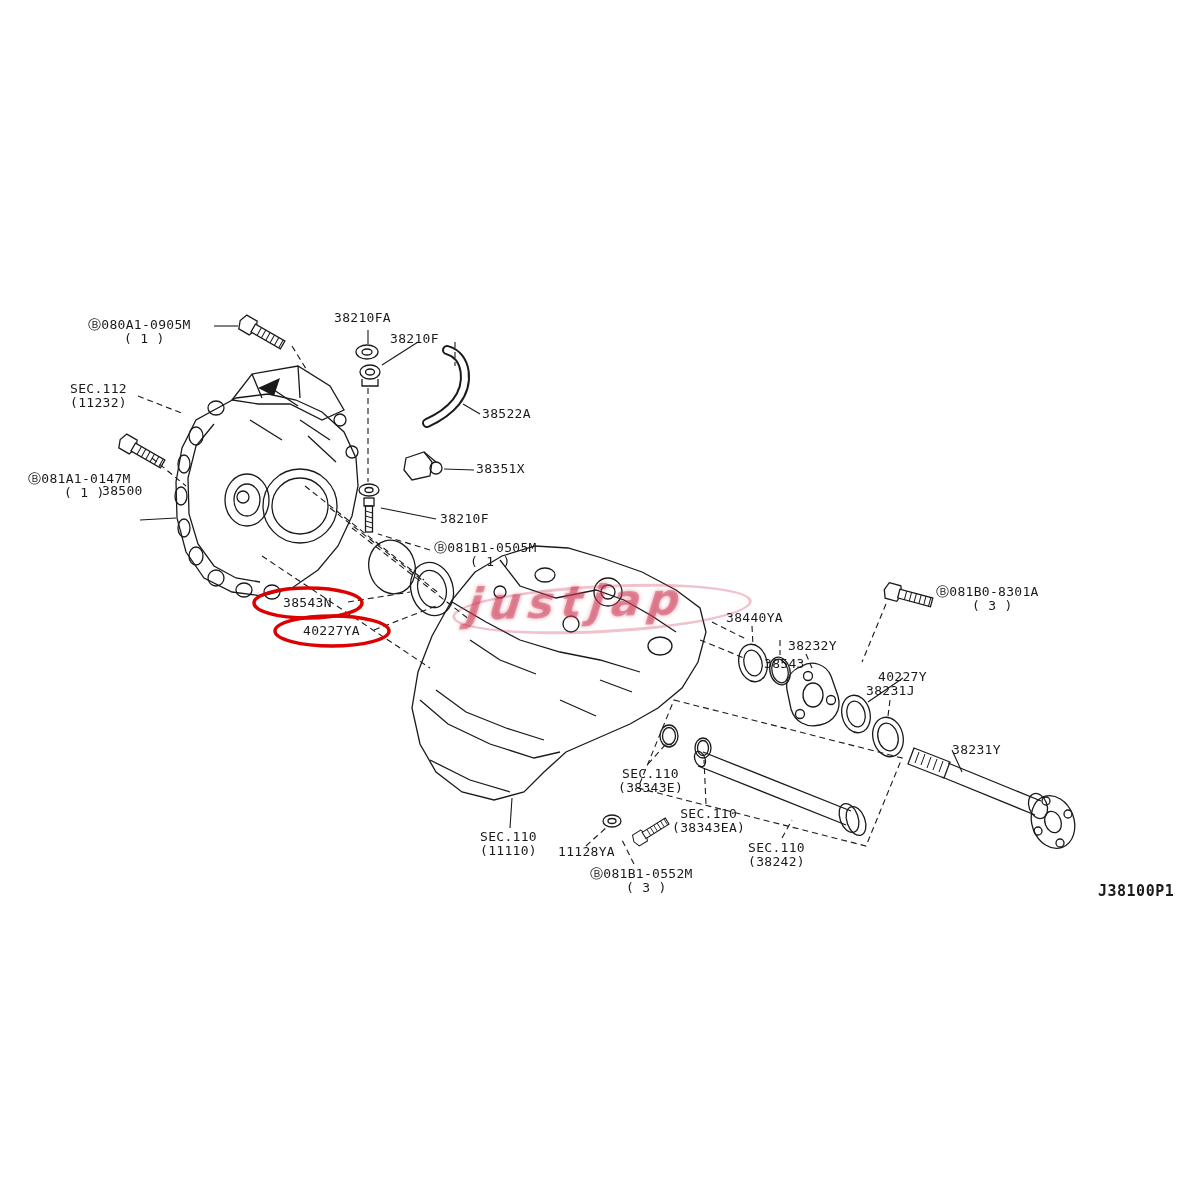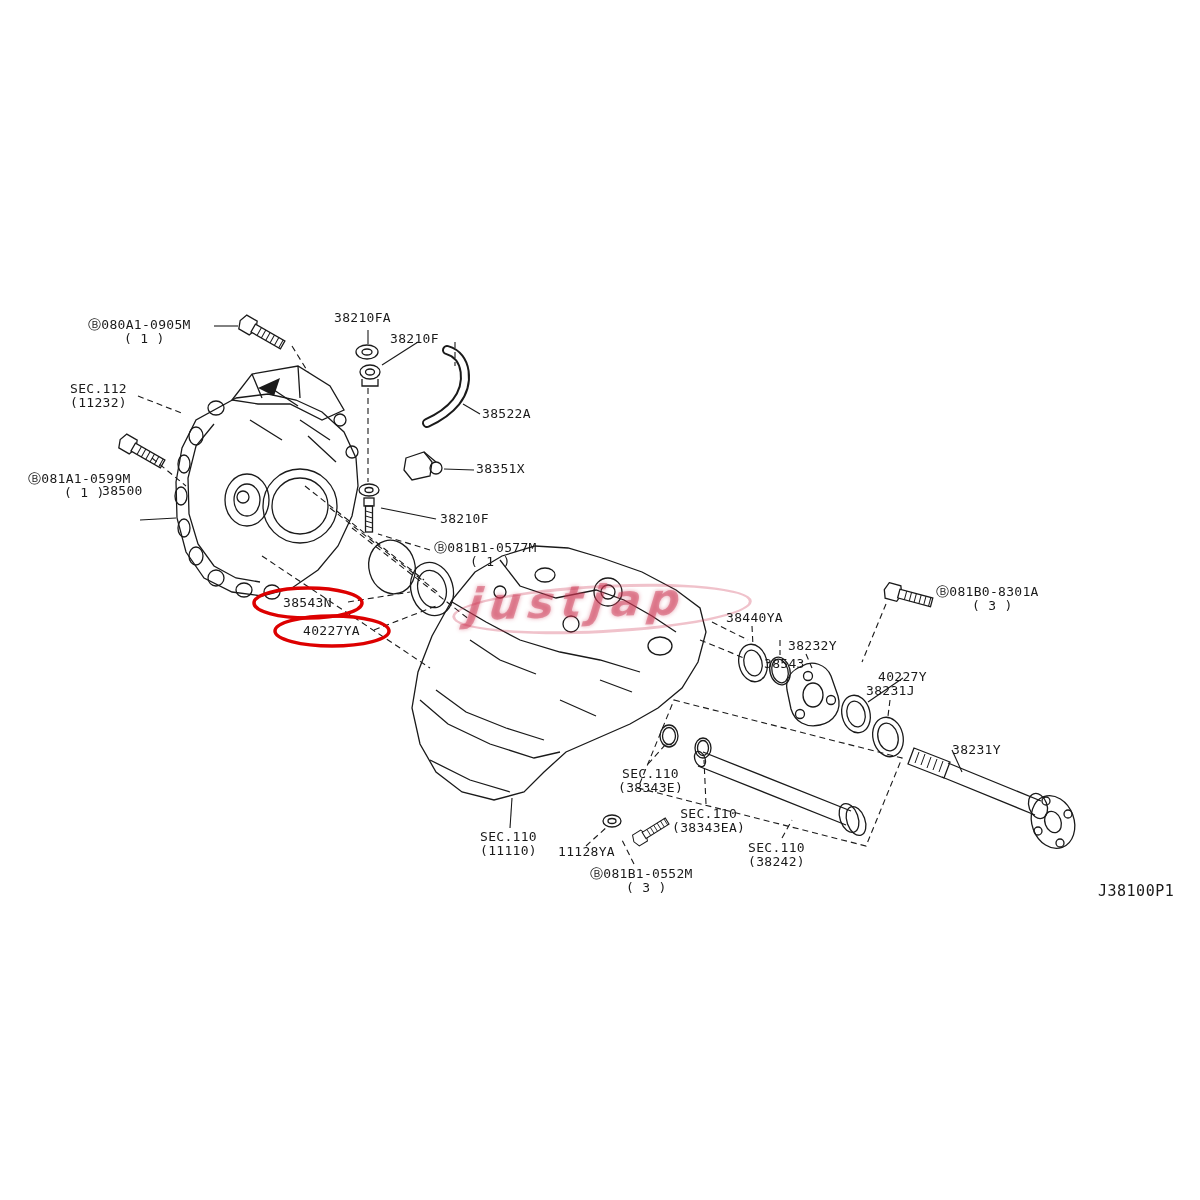--- a/index.html
+++ b/index.html
@@ -21,20 +21,21 @@
     white-space: nowrap;
     letter-spacing: 0.3px;
     text-align: center;
   }
   .lbl .qty { padding-left: 10px; }
   .code {
     position: absolute;
     font-size: 15px;
     color: #1a1a1a;
     letter-spacing: 0.5px;
+    font-weight: bold;
   }
   .watermark {
     position: absolute;
     left: 468px;
     top: 576px;
     font-family: "DejaVu Sans", sans-serif;
     font-size: 44px;
     font-weight: bold;
     font-style: italic;
     letter-spacing: 7px;
@@ -264,38 +265,38 @@
   <div class="lbl" style="left:70px;top:382px">
     <div>SEC.112</div>
     <div>(11232)</div>
   </div>
 
   <div class="lbl" style="left:482px;top:407px">
     <div>38522A</div>
   </div>
 
   <div class="lbl" style="left:28px;top:472px">
-    <div>Ⓑ081A1-0599M</div>
+    <div>Ⓑ081A1-0147M</div>
     <div class="qty">( 1 )</div>
   </div>
 
   <div class="lbl" style="left:476px;top:462px">
     <div>38351X</div>
   </div>
 
   <div class="lbl" style="left:102px;top:484px">
     <div>38500</div>
   </div>
 
   <div class="lbl" style="left:440px;top:512px">
     <div>38210F</div>
   </div>
 
   <div class="lbl" style="left:434px;top:541px">
-    <div>Ⓑ081B1-0577M</div>
+    <div>Ⓑ081B1-0505M</div>
     <div class="qty">( 1 )</div>
   </div>
 
   <div class="lbl" style="left:283px;top:596px">
     <div>38543N</div>
   </div>
 
   <div class="lbl" style="left:303px;top:624px">
     <div>40227YA</div>
   </div>

